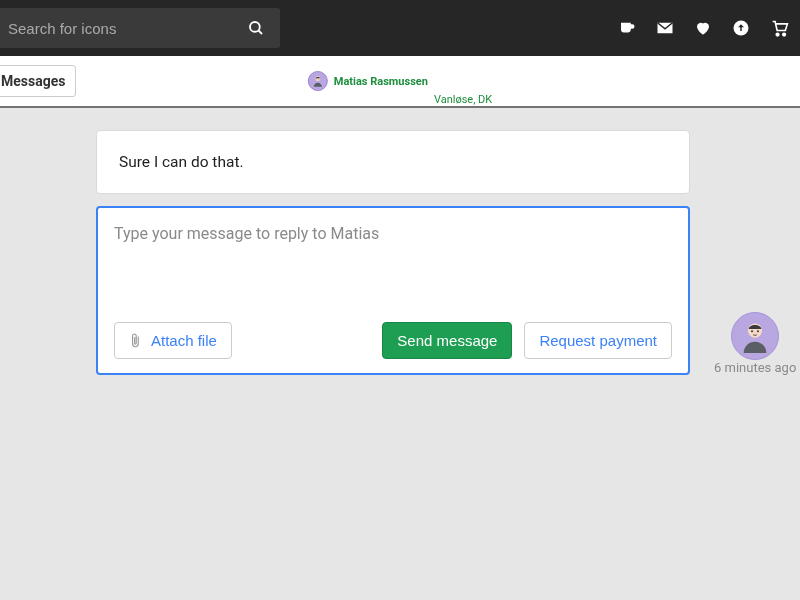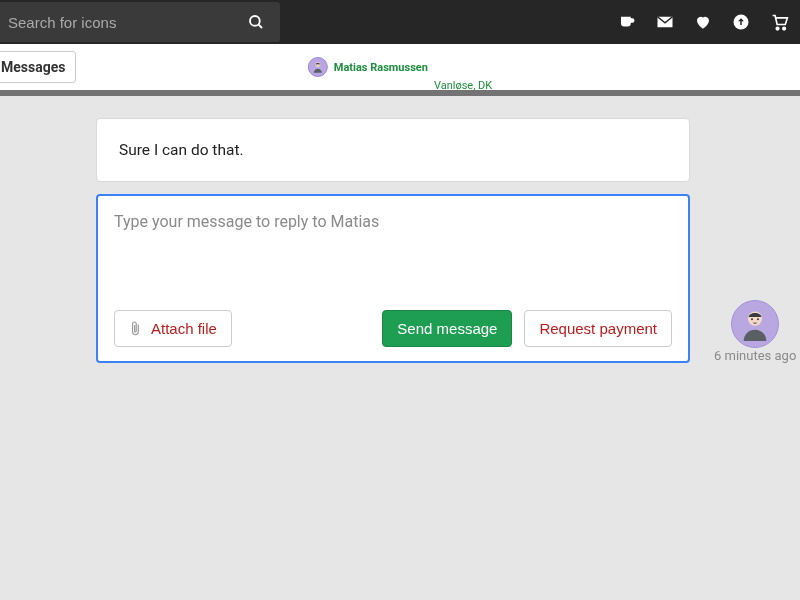--- a/index.html
+++ b/index.html
@@ -5,21 +5,21 @@
   * { box-sizing: border-box; margin: 0; padding: 0; }
   body {
     font-family: -apple-system, BlinkMacSystemFont, "Segoe UI", Roboto, Helvetica, Arial, sans-serif;
     background: #e6e6e6;
     width: 800px;
     height: 600px;
     overflow: hidden;
   }
   .topbar {
     background: #262626;
-    height: 44px;
+    height: 56px;
     display: flex;
     align-items: center;
     color: #fff;
   }
   .search-wrap {
     background: #3a3a3a;
     height: 40px;
     display: flex;
     align-items: center;
     border-radius: 3px;
@@ -56,21 +56,21 @@
   .top-icons {
     margin-left: auto;
     display: flex;
     align-items: center;
     gap: 20px;
     padding-right: 10px;
   }
   .top-icons .ico { cursor: pointer; display:flex; align-items:center; justify-content:center; }
   .subbar {
     background: #fff;
-    border-bottom: 6px solid #737373;
+    border-bottom: 2px solid #737373;
     height: 52px;
     display: flex;
     align-items: center;
     position: relative;
   }
   .tab {
     border: 1px solid #ccc;
     border-radius: 3px;
     padding: 7px 10px;
     font-size: 14px;
@@ -139,21 +139,21 @@
     align-items: center;
     gap: 12px;
     margin-top: 10px;
   }
   .btn {
     border: 1px solid #ccc;
     background: #fff;
     border-radius: 4px;
     padding: 9px 14px;
     font-size: 15px;
-    color: #b91c1c;
+    color: #3b82f6;
     cursor: pointer;
     display: flex;
     align-items: center;
     gap: 8px;
   }
   .btn.primary {
     background: #1e9e52;
     border-color: #188745;
     color: #fff;
   }

